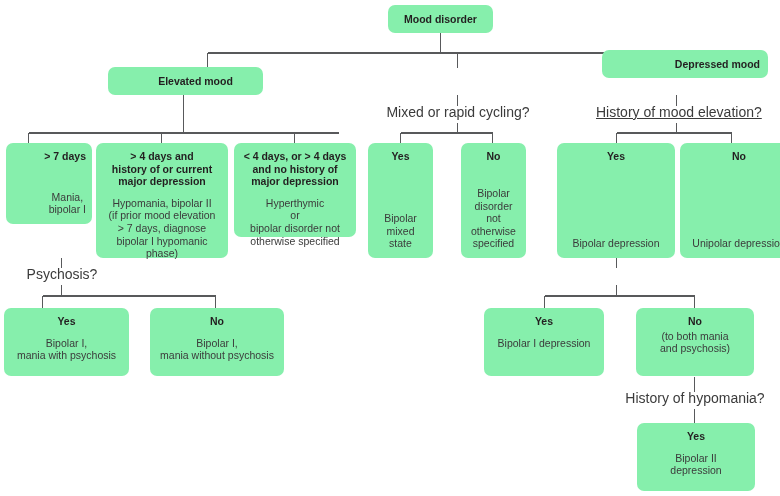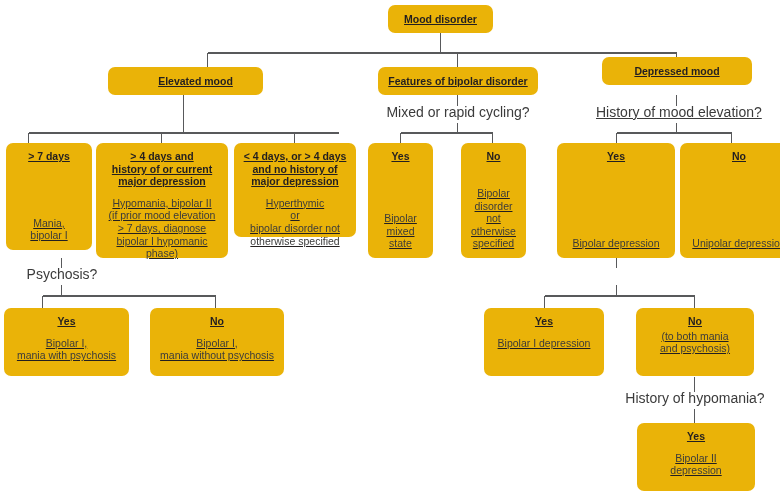--- a/index.html
+++ b/index.html
@@ -20,28 +20,27 @@
     width: 780px; height: 496px;
   }
   svg.connectors {
     position: absolute;
     left: 0; top: 0;
     width: 780px; height: 496px;
     pointer-events: none;
   }
   .node {
     position: absolute;
-    background: #eab308;
+    background: #86efac;
     border-radius: 7px;
     display: flex;
     flex-direction: column;
     align-items: center;
     padding: 7px 6px 8px 6px;
     z-index: 2;
-    text-decoration: underline;
   }
   .node .head {
     font-weight: bold;
     font-size: 10.5px;
     line-height: 12.6px;
     text-align: center;
     white-space: pre-line;
     color: #231f20;
   }
   .node .sub {
@@ -127,33 +126,30 @@
   </svg>
 
   <div class="node center-only" style="left:388px; top:5px; width:105px; height:28px;">
     <div class="head">Mood disorder</div>
   </div>
 
   <div class="node center-only" style="left:108px; top:67px; width:155px; height:28px;padding-left:28px;">
     <div class="head">Elevated mood</div>
   </div>
 
-  <div class="node center-only" style="left:378px; top:67px; width:160px; height:28px;">
-    <div class="head">Features of bipolar disorder</div>
-  </div>
-
-  <div class="node center-only" style="left:602px; top:57px; width:150px; height:28px;">
+
+  <div class="node center-only" style="left:602px; top:50px; width:166px; height:28px;align-items:flex-end;">
     <div class="head">Depressed mood</div>
   </div>
 
   <div class="qlabel" style="left:378px; top:106px; width:160px;">Mixed or rapid cycling?</div>
 
   <div class="qlabel" style="left:596px; top:106px; width:162px;text-decoration:underline;">History of mood elevation?</div>
 
-  <div class="node split" style="left:6px; top:143px; width:86px; height:107px;">
+  <div class="node split" style="left:6px; top:143px; width:86px; height:81px;align-items:flex-end;">
     <div class="head">&gt; 7 days</div>
     <div class="spacer"></div>
     <div class="sub">Mania,
 bipolar I</div>
   </div>
 
   <div class="node stack" style="left:96px; top:143px; width:132px; height:115px;">
     <div class="head">&gt; 4 days and
 history of or current
 major depression</div>

